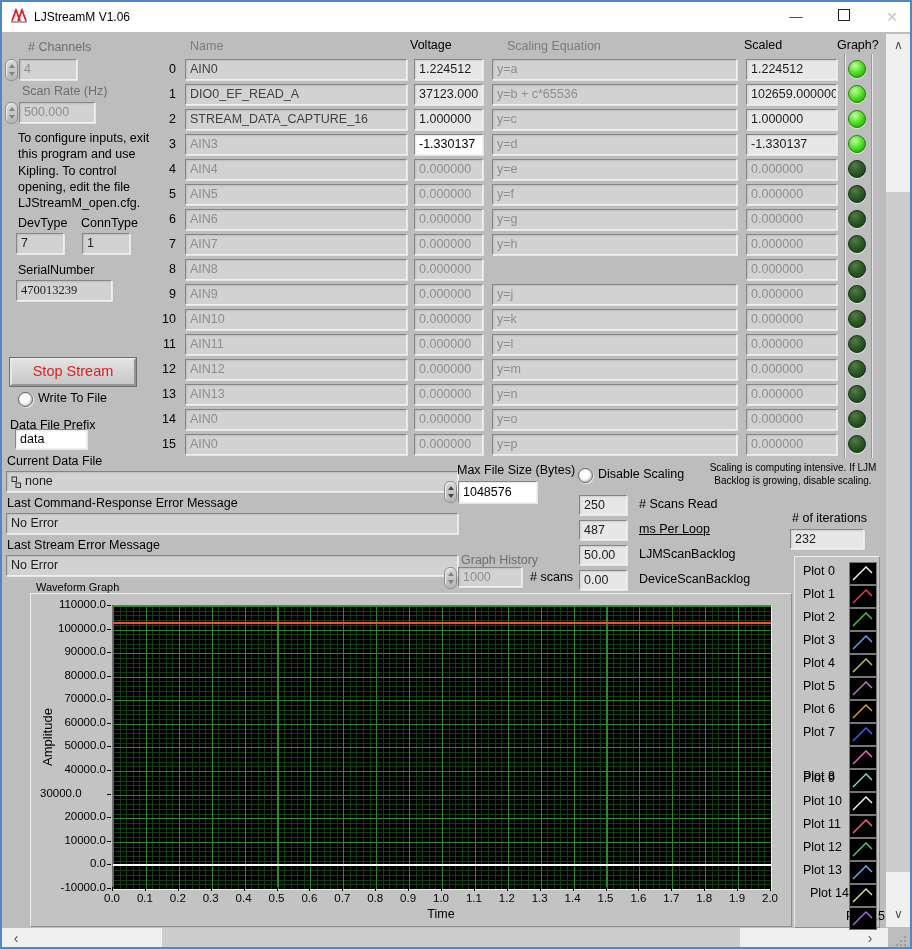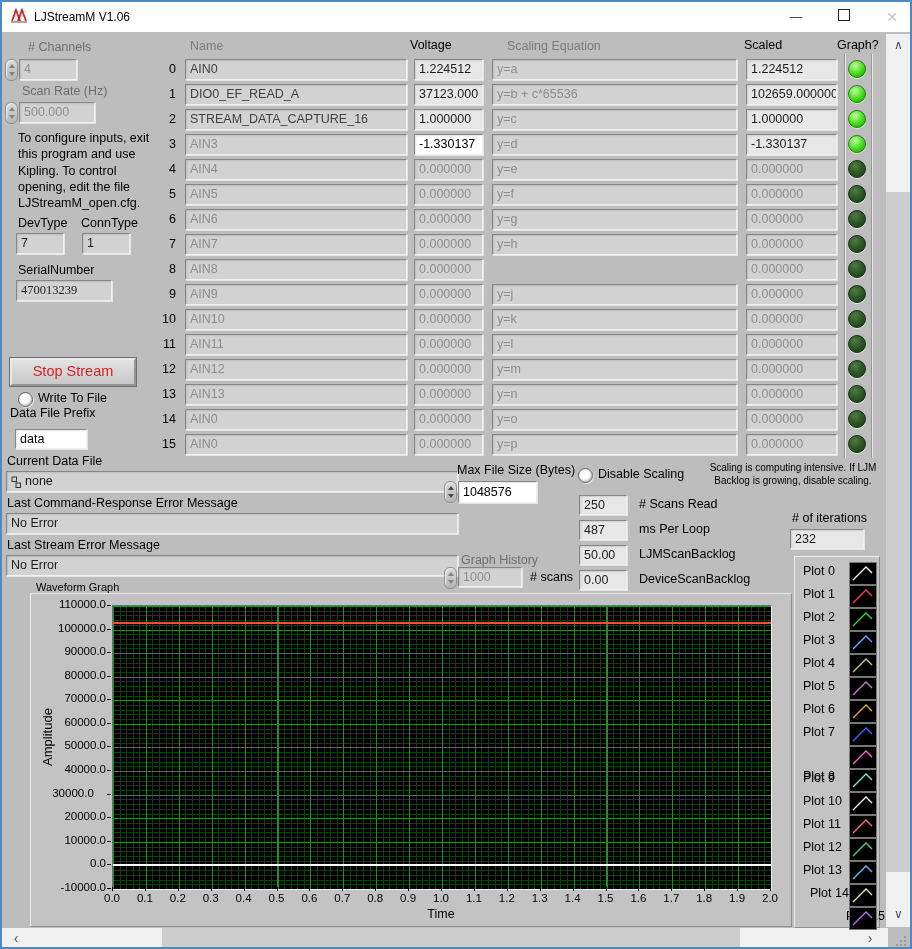--- a/index.html
+++ b/index.html
@@ -106,21 +106,21 @@
   <div class="fld" style="left:80px;top:231px;width:48px;">1</div>
 
   <div class="lbl" style="left:16px;top:261px;">SerialNumber</div>
   <div class="fld" style="left:14px;top:278px;width:96px;font-family:Liberation Serif, serif;">470013239</div>
 
   <div class="btn" style="left:8px;top:356px;width:126px;height:28px;">Stop Stream</div>
 
   <div class="radio" style="left:16px;top:390px;"></div>
   <div class="lbl" style="left:36px;top:389px;">Write To File</div>
 
-  <div class="lbl" style="left:8px;top:404px;">Data File Prefix</div>
+  <div class="lbl" style="left:8px;top:416px;">Data File Prefix</div>
   <div class="fld white" style="left:13px;top:427px;width:72px;height:20px;">data</div>
 
   <div class="lbl" style="left:5px;top:452px;">Current Data File</div>
   <div class="fld" style="left:4px;top:469px;width:452px;padding-left:18px;">
     <span class="pathglyph">
       <svg width="11" height="13" viewBox="0 0 11 13">
         <rect x="1" y="1" width="4.5" height="4.5" fill="none" stroke="#333" stroke-width="1"></rect>
         <rect x="5" y="7" width="4.5" height="4.5" fill="none" stroke="#333" stroke-width="1"></rect>
       </svg>
     </span>
@@ -146,21 +146,21 @@
   <div class="spin" style="left:442px;top:479px;"></div>
   <div class="fld white" style="left:456px;top:479px;width:79px;height:22px;line-height:20px;">1048576</div>
 
   <div class="radio" style="left:576px;top:466px;"></div>
   <div class="lbl" style="left:596px;top:465px;">Disable Scaling</div>
   <div class="lbl small" style="left:698px;top:460px;width:186px;text-align:center;">Scaling is computing intensive.  If LJM Backlog is growing, disable scaling.</div>
 
   <div class="fld num" style="left:577px;top:493px;width:48px;height:20px;">250</div>
   <div class="lbl" style="left:637px;top:495px;"># Scans Read</div>
   <div class="fld num" style="left:577px;top:518px;width:48px;height:20px;">487</div>
-  <div class="lbl" style="left:637px;top:520px;">ms Per Loop</div>
+  <div class="lbl" style="left:637px;top:520px;text-decoration:underline;">ms Per Loop</div>
   <div class="fld num" style="left:577px;top:543px;width:48px;height:20px;">50.00</div>
   <div class="lbl" style="left:637px;top:545px;">LJMScanBacklog</div>
   <div class="fld num" style="left:577px;top:568px;width:48px;height:20px;">0.00</div>
   <div class="lbl" style="left:637px;top:570px;">DeviceScanBacklog</div>
 
   <div class="lbl dim" style="left:459px;top:551px;">Graph History</div>
   <div class="spin dis" style="left:442px;top:565px;"></div>
   <div class="fld dim" style="left:456px;top:565px;width:64px;height:20px;">1000</div>
   <div class="lbl" style="left:528px;top:568px;"># scans</div>
 
@@ -361,21 +361,21 @@
     <div class="tick-label" style="left: 38px; top: 666.749px; width: 66px; text-align: right;">80000.0</div>
     <div style="position: absolute; left: 105px; top: 673.749px; width: 4px; height: 1px; background: rgb(0, 0, 0);"></div>
     <div class="tick-label" style="left: 38px; top: 690.332px; width: 66px; text-align: right;">70000.0</div>
     <div style="position: absolute; left: 105px; top: 697.332px; width: 4px; height: 1px; background: rgb(0, 0, 0);"></div>
     <div class="tick-label" style="left: 38px; top: 713.915px; width: 66px; text-align: right;">60000.0</div>
     <div style="position: absolute; left: 105px; top: 720.915px; width: 4px; height: 1px; background: rgb(0, 0, 0);"></div>
     <div class="tick-label" style="left: 38px; top: 737.498px; width: 66px; text-align: right;">50000.0</div>
     <div style="position: absolute; left: 105px; top: 744.498px; width: 4px; height: 1px; background: rgb(0, 0, 0);"></div>
     <div class="tick-label" style="left: 38px; top: 761.081px; width: 66px; text-align: right;">40000.0</div>
     <div style="position: absolute; left: 105px; top: 768.081px; width: 4px; height: 1px; background: rgb(0, 0, 0);"></div>
-    <div class="tick-label" style="left: 38px; top: 784.664px; width: 66px; text-align: center;">30000.0</div>
+    <div class="tick-label" style="left: 38px; top: 784.664px; width: 66px; text-align: left;">30000.0</div>
     <div style="position: absolute; left: 105px; top: 791.664px; width: 4px; height: 1px; background: rgb(0, 0, 0);"></div>
     <div class="tick-label" style="left: 38px; top: 808.247px; width: 66px; text-align: right;">20000.0</div>
     <div style="position: absolute; left: 105px; top: 815.247px; width: 4px; height: 1px; background: rgb(0, 0, 0);"></div>
     <div class="tick-label" style="left: 38px; top: 831.83px; width: 66px; text-align: right;">10000.0</div>
     <div style="position: absolute; left: 105px; top: 838.83px; width: 4px; height: 1px; background: rgb(0, 0, 0);"></div>
     <div class="tick-label" style="left: 38px; top: 855.413px; width: 66px; text-align: right;">0.0</div>
     <div style="position: absolute; left: 105px; top: 862.413px; width: 4px; height: 1px; background: rgb(0, 0, 0);"></div>
     <div class="tick-label" style="left: 38px; top: 878.996px; width: 66px; text-align: right;">-10000.0</div>
     <div style="position: absolute; left: 105px; top: 885.996px; width: 4px; height: 1px; background: rgb(0, 0, 0);"></div>
     <div class="tick-label" style="left: 94px; top: 890px; width: 32px; text-align: center;">0.0</div>

